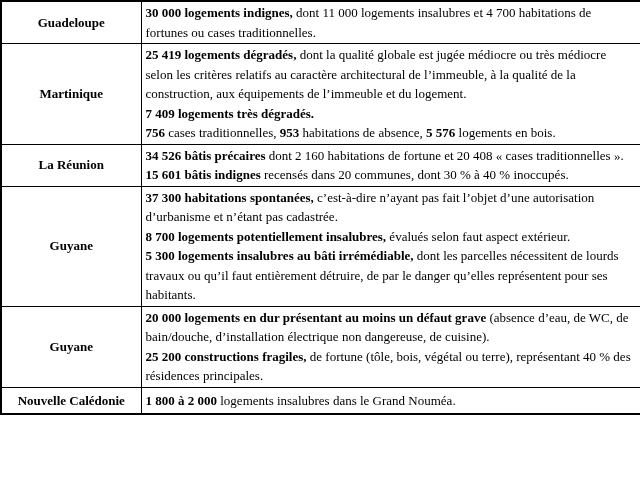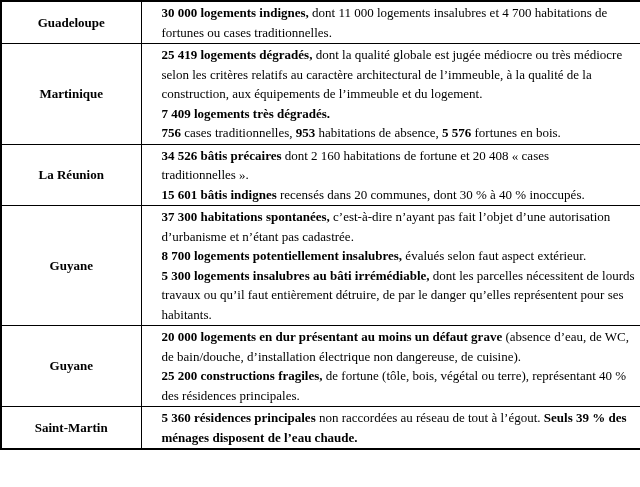--- a/index.html
+++ b/index.html
@@ -26,21 +26,21 @@
     font-size: 13px;
     line-height: 19.5px;
   }
   td.territory {
     text-align: center;
     font-weight: bold;
     font-size: 14px;
     padding: 3px 3px;
   }
   td.details {
-    padding: 1px 5px 1px 20px;
+    padding: 1px 5px 1px 4px;
   }
   .para {
     margin: 0;
     text-align: left;
   }
   .b {
     font-weight: bold;
   }
 </style>
 </head>
@@ -56,21 +56,21 @@
         <td class="territory">Guadeloupe</td>
         <td class="details">
           <div class="para"><span class="b">30&nbsp;000 logements indignes,</span><span> dont 11&nbsp;000 logements insalubres et 4&nbsp;700 habitations de fortunes ou cases traditionnelles.</span></div>
         </td>
       </tr>
       <tr>
         <td class="territory">Martinique</td>
         <td class="details">
           <div class="para"><span class="b">25&nbsp;419 logements dégradés,</span><span> dont la qualité globale est jugée médiocre ou très médiocre selon les critères relatifs au caractère architectural de l’immeuble, à la qualité de la construction, aux équipements de l’immeuble et du logement.</span></div>
           <div class="para"><span class="b">7&nbsp;409 logements très dégradés.</span></div>
-          <div class="para"><span class="b">756</span><span> cases traditionnelles, </span><span class="b">953</span><span> habitations de absence, </span><span class="b">5&nbsp;576</span><span> fortunes en bois.</span></div>
+          <div class="para"><span class="b">756</span><span> cases traditionnelles, </span><span class="b">953</span><span> habitations de absence, </span><span class="b">5&nbsp;576</span><span> logements en bois.</span></div>
         </td>
       </tr>
       <tr>
         <td class="territory">La Réunion</td>
         <td class="details">
           <div class="para"><span class="b">34&nbsp;526 bâtis précaires</span><span> dont 2&nbsp;160 habitations de fortune et 20&nbsp;408 «&nbsp;cases traditionnelles&nbsp;».</span></div>
           <div class="para"><span class="b">15&nbsp;601 bâtis indignes</span><span> recensés dans 20 communes, dont 30&nbsp;% à 40&nbsp;% inoccupés.</span></div>
         </td>
       </tr>
       <tr>
@@ -82,19 +82,19 @@
         </td>
       </tr>
       <tr>
         <td class="territory">Guyane</td>
         <td class="details">
           <div class="para"><span class="b">20&nbsp;000 logements en dur présentant au moins un défaut grave</span><span> (absence d’eau, de WC, de bain/douche, d’installation électrique non dangereuse, de cuisine).</span></div>
           <div class="para"><span class="b">25&nbsp;200 constructions fragiles,</span><span> de fortune (tôle, bois, végétal ou terre), représentant 40&nbsp;% des résidences principales.</span></div>
         </td>
       </tr>
       <tr>
-        <td class="territory">Saint-Martin</td>
+        <td class="territory">Nouvelle Calédonie</td>
         <td class="details">
-          <div class="para"><span class="b">5&nbsp;360 résidences principales</span><span> non raccordées au réseau de tout à l’égout. </span><span class="b">Seuls 39&nbsp;% des ménages disposent de l’eau chaude.</span></div>
+          <div class="para"><span class="b">1&nbsp;800 à 2&nbsp;000</span><span> logements insalubres dans le Grand Nouméa.</span></div>
         </td>
       </tr>
     </tbody>
 </table>
 
 </body></html>

